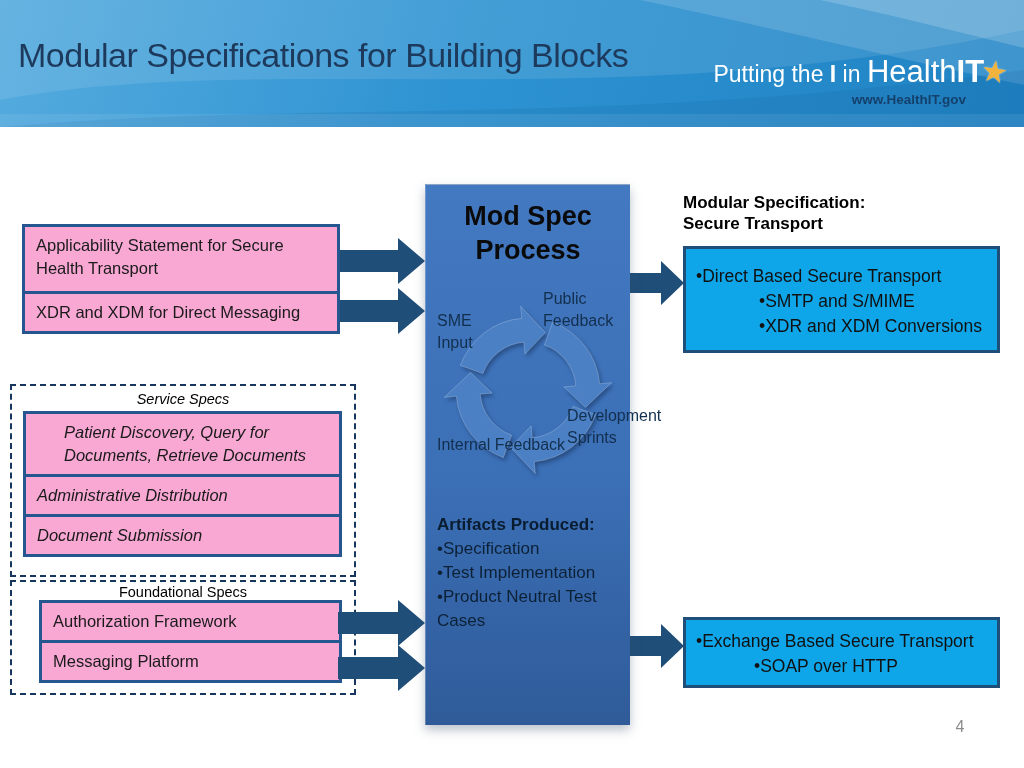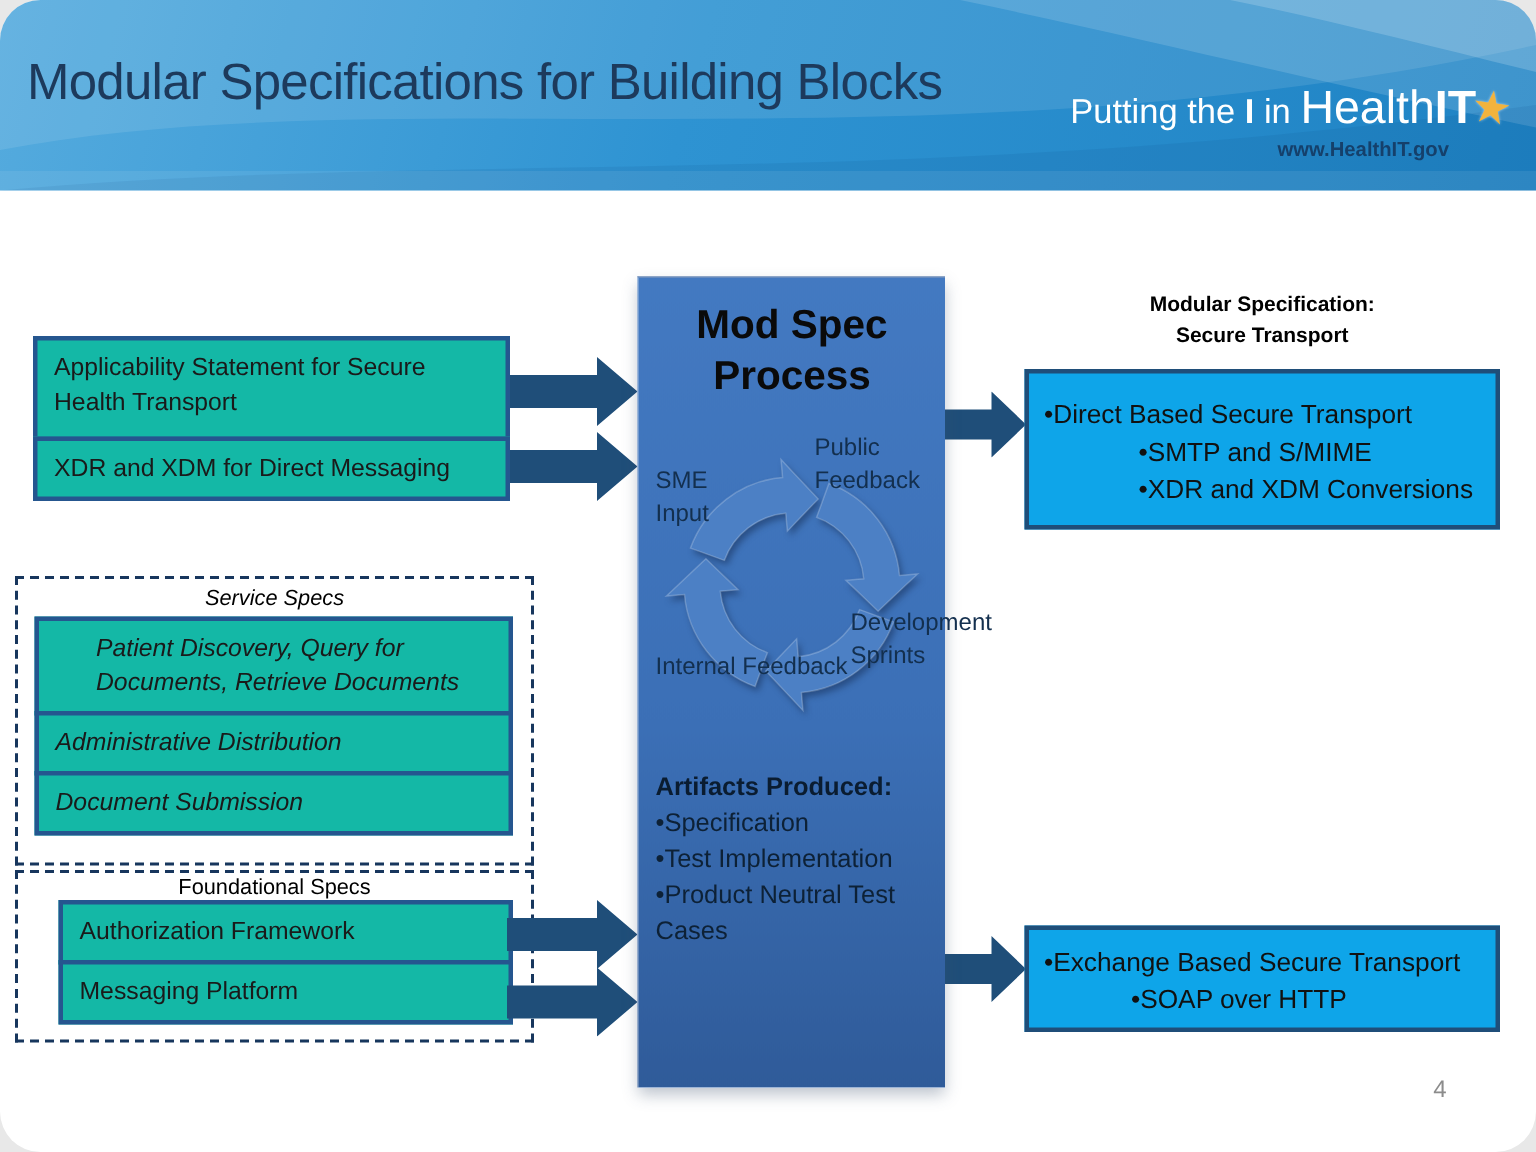--- a/index.html
+++ b/index.html
@@ -1,63 +1,62 @@
 <!DOCTYPE html>
 <html><head>
 <meta charset="utf-8">
 <style>
   * { margin:0; padding:0; box-sizing:border-box; }
   html,body { background:#e8e8e8; }
   .slide {
     position:relative; width:1024px; height:768px; margin:0 auto;
     background:#ffffff; overflow:hidden;
     font-family:"Liberation Sans", sans-serif;
-    border-radius:27px;
   }
 
   
   .header { position:absolute; left:0; top:0; width:1024px; height:127px;
     background:linear-gradient(105deg,#55abde 0%, #2e93d2 45%, #1f83c4 100%); }
   .header svg { position:absolute; left:0; top:0; }
   .slide-title { position:absolute; left:18px; top:36px; font-size:34px;
     color:#1d3a5c; letter-spacing:-0.5px; white-space:nowrap; }
   .brand { position:absolute; right:16px; top:54px; text-align:right; color:#ffffff; white-space:nowrap; }
   .brand .t1 { font-size:23px; }
   .brand .b  { font-weight:bold; }
   .brand .t2 { font-size:31px; }
   .brand .star { display:inline-block; color:#f2b33d; font-size:30px;
     transform:rotate(8deg); margin-left:-3px; text-shadow:0 0 2px rgba(255,255,255,.6); }
   .brand .url { font-size:13.5px; font-weight:bold; color:#15406b; margin-top:2px; padding-right:42px; }
 
   
   .h-bold { position:absolute; font-size:17px; font-weight:bold; color:#000; text-align:center; }
   .wstack { position:absolute; }
-  .wbox { background:#14b8a6; border:3px solid #25568F; color:#1a1a1a;
+  .wbox { background:#f9a8d4; border:3px solid #25568F; color:#1a1a1a;
     font-size:16.5px; line-height:23px; padding:7px 11px; margin-top:-3px; }
   .wbox:first-child { margin-top:0; }
   .dashed { position:absolute; border:2px dashed #17365D; }
   .dash-label { text-align:center; font-size:14.5px; color:#000; margin-top:5px; }
   .arrow { position:absolute; }
 
   
   .process { position:absolute; left:425px; top:184px; width:205px; height:541px;
     background:linear-gradient(180deg,#4379C1 0%, #3b6fb6 55%, #2F5B99 100%);
     border-top:1px solid rgba(255,255,255,.45); border-left:1px solid rgba(255,255,255,.25);
     box-shadow:0 5px 10px rgba(60,80,110,.35); }
   .process-title { margin:14px auto 0; width:170px; text-align:center;
     font-size:27px; line-height:34px; font-weight:bold; color:#0a0a0a; }
   .cycle-svg { position:absolute; left:422px; top:284px; }
   .cycle-label { position:absolute; font-size:16px; line-height:22px; color:#132f4e; }
   .artifacts { position:absolute; left:437px; top:513px; width:192px;
     font-size:17px; line-height:24px; color:#0d2136; }
   .artifacts .ah { font-weight:bold; color:#0a1c30; }
 
   
-  .rheading { position:absolute; left:683px; top:192px; width:317px; text-align:center;
-    font-size:14px; line-height:21px; font-weight:bold; color:#000; }
+  .rheading { position:absolute; left:683px; top:192px; width:317px; text-align:left;
+    font-size:17px; line-height:21px; font-weight:bold; color:#000; }
   .rbox { position:absolute; background:#0ea5e9; border:3px solid #1F4E79;
     font-size:17.5px; line-height:25px; color:#111; }
   .rbox .lead { padding-left:10px; }
   .rbox .sub  { padding-left:73px; }
 
   .page-num { position:absolute; left:942px; top:718px; width:36px; text-align:center;
     font-size:16px; color:#8c8c8c; }
 </style>
 </head>
 <body>

